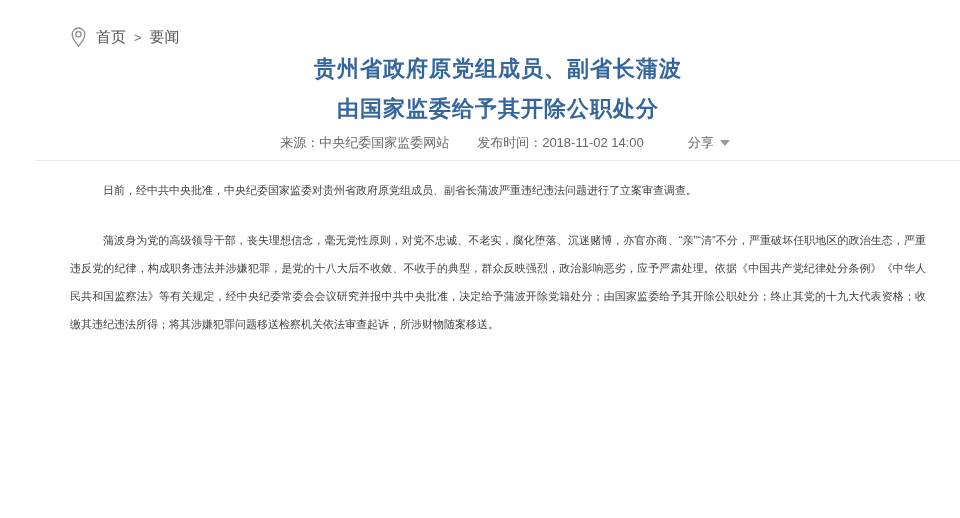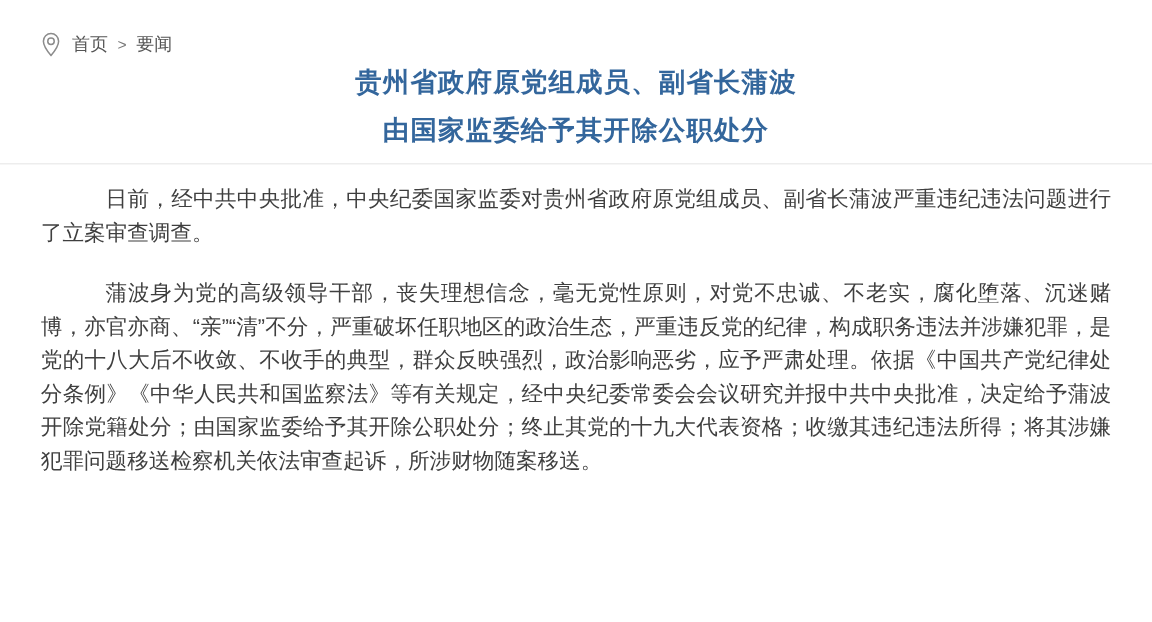--- a/index.html
+++ b/index.html
@@ -2,21 +2,21 @@
 <html><head>
 <meta charset="utf-8">
 <style>
   * { margin: 0; padding: 0; box-sizing: border-box; }
   html, body { width: 960px; height: 518px; overflow: hidden; }
   body {
     background: #ffffff;
     font-family: "Liberation Sans", "DejaVu Sans", sans-serif;
     color: #3f3f3f;
   }
-  .page { width: 960px; height: 518px; position: relative; }
+  .page { width: 960px; height: 518px; position: relative; padding-left: 36px; }
 
   
   .breadcrumb {
     display: flex;
     align-items: center;
     padding: 26px 0 0 33px;
     height: 49px;
     font-size: 15px;
     color: #555555;
   }
@@ -75,21 +75,21 @@
     margin-top: 7px;
     border-bottom: 1px solid #e9e9e9;
     width: 100%;
   }
 
   
   article {
     padding: 0 34px;
   }
   article p {
-    font-size: 18px;
+    font-size: 11px;
     line-height: 28px;
     color: #3f3f3f;
     text-align: justify;
     text-indent: 3em;
   }
   article p:nth-child(1) { margin-top: 15px; }
   article p:nth-child(2) { margin-top: 22px; }
   article p:nth-child(3) { margin-top: 0; font-weight: bold; }
 </style>
 </head>
@@ -107,20 +107,28 @@
     <a>首页</a>
     <span class="sep">&gt;</span>
     <a>要闻</a>
   </nav>
 
   <h1 class="title">
     <span class="tl">贵州省政府原党组成员、副省长蒲波</span>
     <span class="tl">由国家监委给予其开除公职处分</span>
   </h1>
 
+  <div class="meta">
+    <span class="m-item">来源：中央纪委国家监委网站</span>
+    <span class="m-item">发布时间：2018-11-02 14:00</span>
+    <span class="share">
+      <span>分享</span>
+      <span class="caret"></span>
+    </span>
+  </div>
 
   <div class="divider"></div>
 
   <article>
     <p>日前，经中共中央批准，中央纪委国家监委对贵州省政府原党组成员、副省长蒲波严重违纪违法问题进行了立案审查调查。</p>
     <p>蒲波身为党的高级领导干部，丧失理想信念，毫无党性原则，对党不忠诚、不老实，腐化堕落、沉迷赌博，亦官亦商、“亲”“清”不分，严重破坏任职地区的政治生态，严重违反党的纪律，构成职务违法并涉嫌犯罪，是党的十八大后不收敛、不收手的典型，群众反映强烈，政治影响恶劣，应予严肃处理。依据《中国共产党纪律处分条例》《中华人民共和国监察法》等有关规定，经中央纪委常委会会议研究并报中共中央批准，决定给予蒲波开除党籍处分；由国家监委给予其开除公职处分；终止其党的十九大代表资格；收缴其违纪违法所得；将其涉嫌犯罪问题移送检察机关依法审查起诉，所涉财物随案移送。</p>
   </article>
 
 </div>
 

